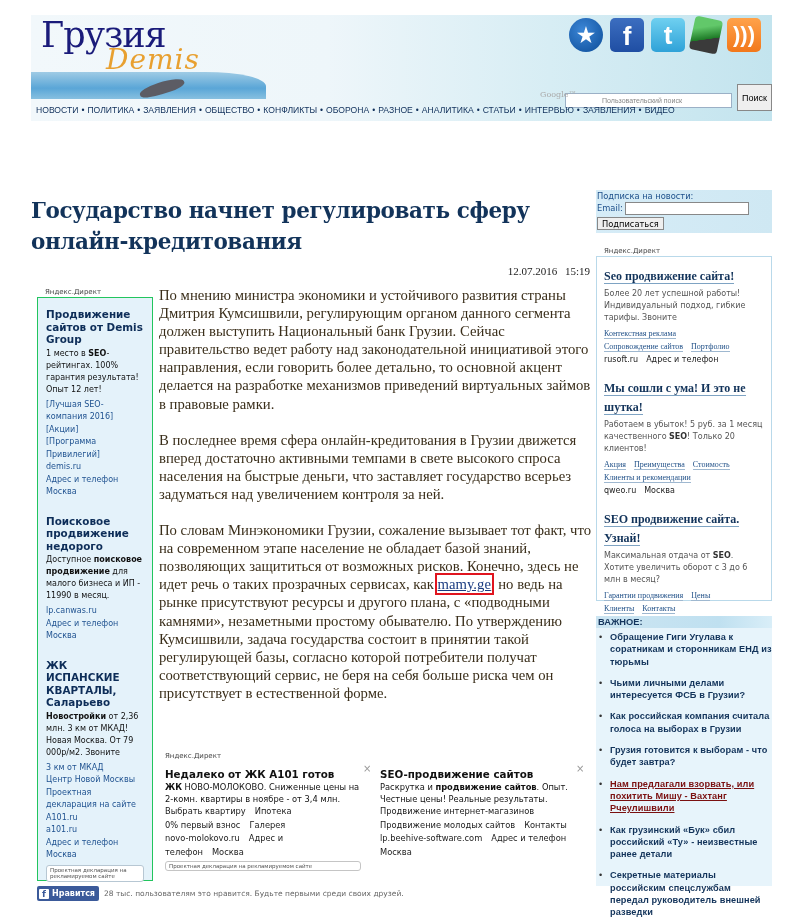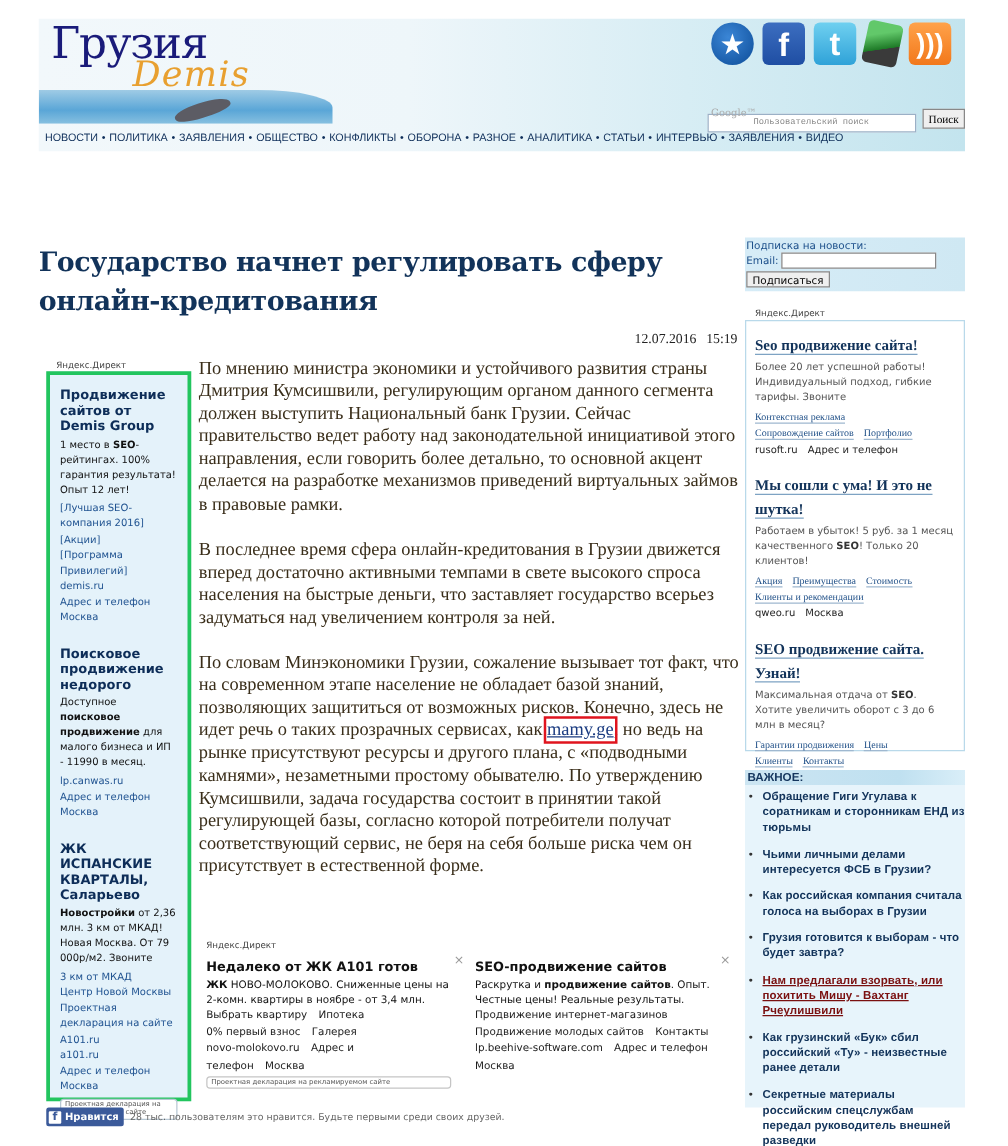--- a/index.html
+++ b/index.html
@@ -37,27 +37,27 @@
   }
   .ic-fav { background: radial-gradient(circle at 40% 35%, #3b86d6, #0c4c98); border-radius: 50%; font-size: 20px; }
   .ic-fb { background: linear-gradient(180deg, #3c6ec0, #1f4ea3); border-radius: 5px; font-size: 26px; align-items: flex-end !important; }
   .ic-tw { background: linear-gradient(180deg, #6fd0f0, #2fa2d8); border-radius: 5px; font-size: 26px; }
   .ic-pda { background: linear-gradient(160deg, #62c86a 30%, #1e7a27 60%, #3a3a3a 61%); border-radius: 4px; transform: rotate(12deg); width: 28px !important; }
   .ic-rss { background: linear-gradient(180deg, #ffa24a, #f2781b); border-radius: 5px; font-size: 22px; }
 
   .search { position: absolute; right: 0px; top: 69px; display: flex; gap: 5px; align-items: center; }
   .search input {
     width: 167px; height: 15px; border: 1px solid #9bb0c6; background: #fff;
-    font-size: 7px; padding: 0 2px; font-family: Liberation Mono, monospace; color: #777;
+    font-size: 7px; padding: 0 2px; font-family: Liberation Sans, sans-serif; color: #777; margin-left: 28px;
   }
   .search input::placeholder { color: #888; }
   .search .g { position: absolute; left: 3px; top: 2px; font-size: 8px; color: #aaa; font-family: "DejaVu Serif", serif; pointer-events: none; }
   .search button {
-    height: 16px; padding: 0 4px; font-size: 9px; border: 1px solid #888; background: #efefef;
-    font-family: Liberation Serif, serif; color: #000;
+    height: 27px; padding: 0 4px; font-size: 9px; border: 1px solid #888; background: #efefef;
+    font-family: Liberation Sans, sans-serif; color: #000;
   }
 
   .nav { position: absolute; left: 5px; top: 90px; display: flex; font-family: "Liberation Sans", sans-serif; font-size: 8.6px; color: #0f2f5a; white-space: nowrap; }
   .nav .item { color: #0f2f5a; }
   .nav .sep { color: #0f2f5a; padding: 0 3px; }
 
   
   .title {
     position: absolute; left: 31px; top: 195px; width: 540px;
     font-family: "DejaVu Serif", serif; font-weight: bold; font-size: 21.5px; line-height: 31px;
@@ -75,21 +75,21 @@
     font-family: "Liberation Serif", serif; font-size: 14.7px; line-height: 18.1px; color: #3a2e1a;
     text-align: left;
   }
   .article p { margin-bottom: 18px; }
   .article a.hl { color: #1a3b80; text-decoration: underline; outline: 2px solid #e0141e; outline-offset: 1px; }
 
   
   .ydl { position: absolute; font-family: "DejaVu Sans", sans-serif; font-size: 7px; color: #444; }
   .left-ads {
     position: absolute; left: 37px; top: 297px; width: 116px; height: 584px;
-    background: #e4f2fa; border: 3px solid #22c55e; padding: 10px 8px;
+    background: #e4f2fa; border: 1px solid #22c55e; padding: 10px 8px;
   }
   .lad { margin-bottom: 16px; }
   .lad .h { font-family: "DejaVu Sans", sans-serif; font-weight: bold; font-size: 10.4px; line-height: 12.5px; color: #0d2d58; margin-bottom: 2px; }
   .lad .t { font-family: "DejaVu Sans", sans-serif; font-size: 8px; line-height: 12px; color: #111; }
   .lad .t b { font-weight: bold; }
   .lad .l { font-family: "DejaVu Sans", sans-serif; font-size: 8px; line-height: 12.5px; color: #1f5290; display: block; }
   .lad .l.first { margin-top: 3px; }
   .lad .note { margin-top: 3px; border: 1px solid #b7c7d3; border-radius: 3px; background: #fff; font-size: 5.5px; line-height: 6.5px; color: #555; padding: 1px 3px; }
 
   

